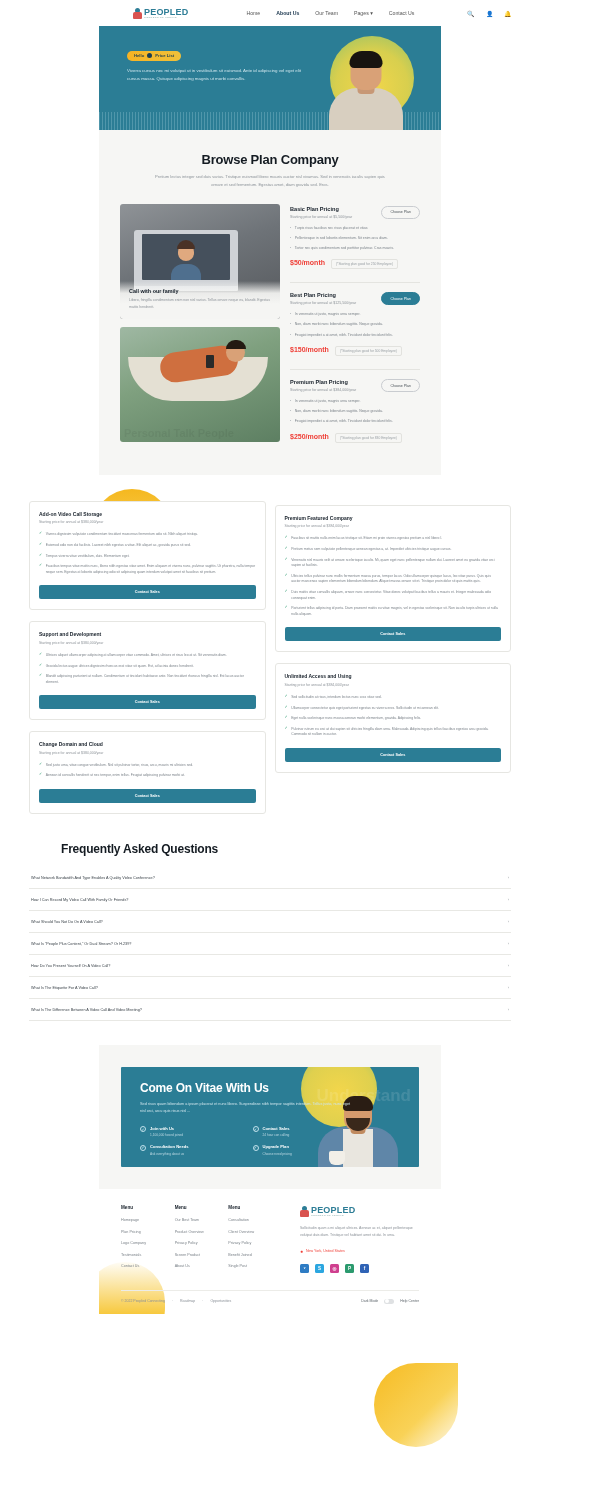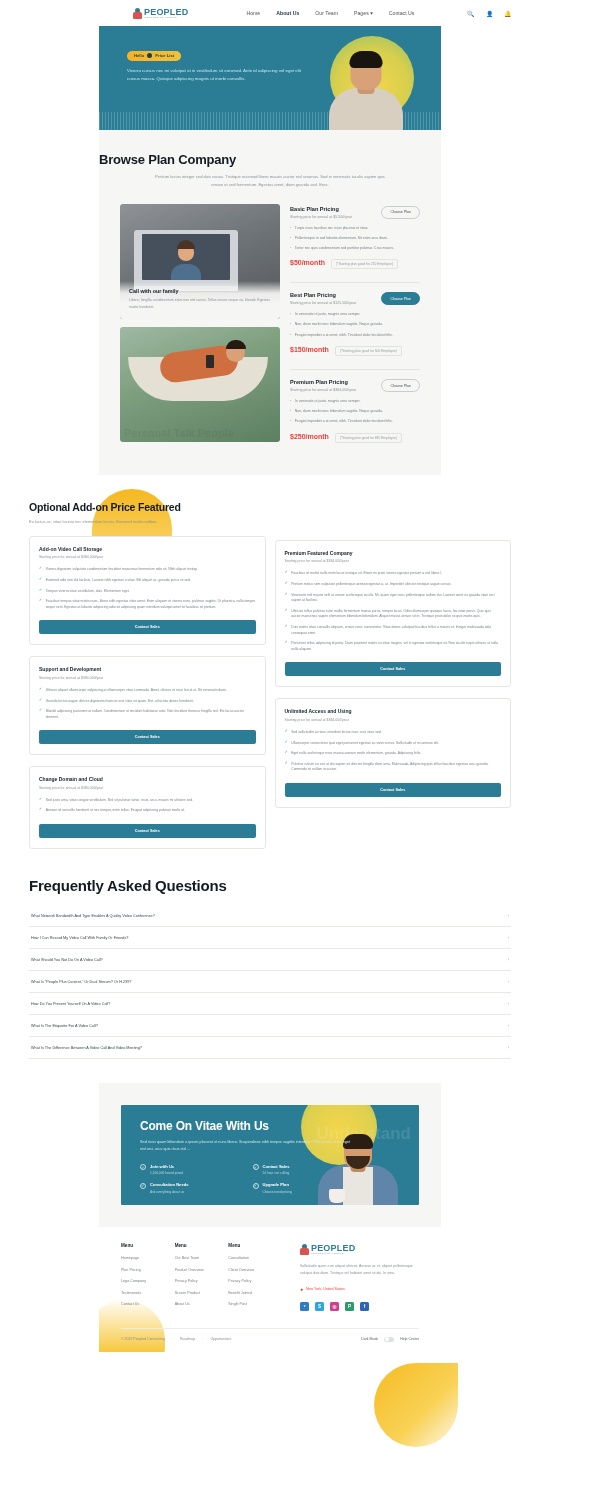--- a/index.html
+++ b/index.html
@@ -42,21 +42,21 @@
      background: radial-gradient(circle at 50% 60%, #f2d64a 0%, #d8cf4e 55%, #8fc06a 100%); z-index:1;}
   .person { position:absolute; bottom:0; left:50%; transform:translateX(-50%); width:78px; height:84px; }
   .p-body { position:absolute; bottom:0; left:50%; transform:translateX(-50%); width:74px; height:42px;
      border-radius:28px 28px 0 0; background:#d8cfc0;}
   .p-neck { position:absolute; bottom:36px; left:50%; transform:translateX(-50%); width:17px;height:16px;background:#c79876;border-radius:4px;}
   .p-head { position:absolute; bottom:40px; left:50%; transform:translateX(-50%); width:31px;height:37px;background:#d9a177;border-radius:15px 15px 13px 13px;}
   .p-hair { position:absolute; bottom:62px; left:50%; transform:translateX(-50%); width:33px;height:17px;background:#181410;border-radius:16px 16px 6px 6px;}
 
   
   .browse { margin:0 99px; background:#f6f6f4; padding:22px 0 26px; }
-  .sec-title { font-size:13px; font-weight:700; color:#141b22; text-align:left; letter-spacing:-.2px;}
+  .sec-title { font-size:13px; font-weight:700; color:#141b22; text-align:center; letter-spacing:-.2px;}
   .sec-sub { font-size:4.1px; color:#8b9298; text-align:center; line-height:1.9; margin:6px auto 0; max-width:235px;}
   .plans-wrap { display:flex; gap:10px; padding:0 21px; margin-top:15px; }
   .plan-left { width:160px; display:flex; flex-direction:column; gap:8px;}
   .imgcard { position:relative; height:115px; border-radius:3px; overflow:hidden;}
   .imgcard.one { background:linear-gradient(160deg,#8f9397 0%,#6e7378 45%,#55585c 100%); }
   .laptop { position:absolute; left:14px; top:26px; width:104px; height:56px; background:#cfd2d6; border-radius:3px 3px 1px 1px;
      box-shadow:0 5px 0 #e1e4e7;}
   .laptop-screen{position:absolute;left:8px;top:4px;right:8px;bottom:6px;background:#45505c;border-radius:1px;overflow:hidden;}
   .lp-face{position:absolute;left:50%;top:10px;transform:translateX(-50%);width:16px;height:17px;border-radius:8px;background:#e0a97f;}
   .lp-hair{position:absolute;left:50%;top:6px;transform:translateX(-50%);width:18px;height:9px;border-radius:9px 9px 0 0;background:#4a3226;}
@@ -107,21 +107,21 @@
   .card h4 { font-size:5px; font-weight:700; color:#17202a;}
   .card .annual { font-size:3.5px; color:#8d9399; margin-top:3.5px;}
   .ck-list { margin-top:8px; display:flex; flex-direction:column; gap:5px;}
   .ck { display:flex; gap:3.5px; font-size:3.4px; color:#7b8289; line-height:1.65;}
   .ck .tick { color:#2b9a6e; font-size:3.8px; line-height:1;}
   .btn-sales { margin-top:10px; width:100%; background:#2b7d95; color:#fff; border:none;
      border-radius:2px; padding:5px 0; font-size:3.8px; font-weight:700; }
 
   
   .faq { padding:0 29px; margin-top:8px; }
-  .faq-title { font-size:15px; font-weight:700; color:#141b22; letter-spacing:-.2px;}
+  .faq-title { font-size:12px; font-weight:700; color:#141b22; letter-spacing:-.2px;margin-left:32px;}
   .faq-list { margin-top:11px; }
   .faq-item { display:flex; align-items:center; border-bottom:.5px solid #e8e8e4; padding:8px 2px; }
   .faq-q { font-size:3.8px; color:#3c444b; }
   .faq-chev { margin-left:auto; font-size:4px; color:#9aa0a5;}
 
   
   .cta-outer { margin:24px 99px 0; background:#f6f6f4; padding:22px 0 22px;}
   .cta { position:relative; margin:0 22px; height:100px; background:#2b7d95; overflow:hidden; border-radius:1px;}
   .cta-sun { position:absolute; right:42px; top:-16px; width:76px; height:76px; border-radius:50%;
      background:radial-gradient(circle at 50% 55%, #f3d64b 0%, #dfd04e 60%, #9dc268 100%); z-index:1;}
@@ -334,24 +334,20 @@
           </div>
         </div>
       </div>
     </div>
   </div>
 
   <div class="addon">
     <div class="blob-y1"></div>
     <div class="blob-y2"></div>
 
-    <div class="addon-head">
-      <div class="addon-title">Optional Add-on Price Featured</div>
-      <div class="addon-sub">Eu luctus ac, vitae lacinia nec elementum luctus. Euismod mattis nullam.</div>
-    </div>
 
     <div class="addon-grid">
       <div class="col left">
         <div class="card">
           <h4>Add-on Video Call Storage</h4>
           <div class="annual">Starting price for annual at $384,000/year</div>
           <div class="ck-list">
             <div class="ck">
                 <span class="tick">✓</span>
                 <span>Viverra dignissim vulputate condimentum tincidunt maecenas fermentum odio sit. Nibh aliquet tristiqu.</span>

